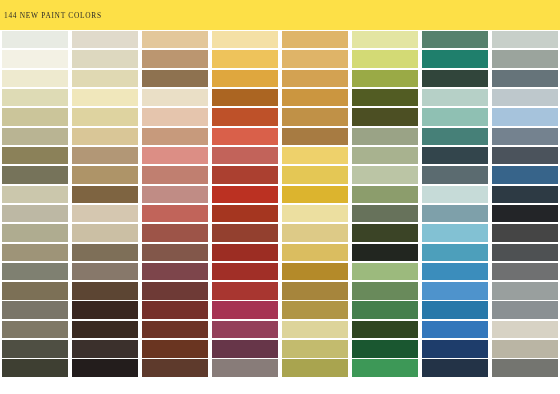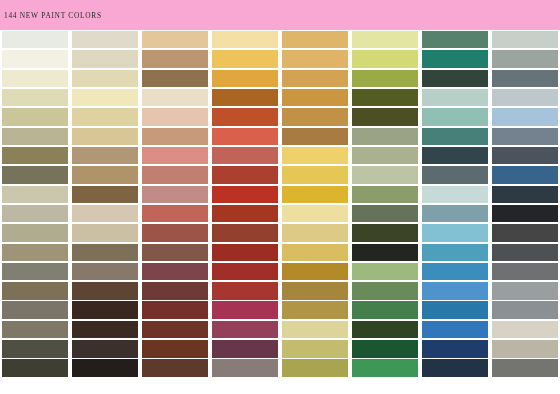--- a/index.html
+++ b/index.html
@@ -19,21 +19,21 @@
     width: 560px;
     height: 394px;
     background: #ffffff;
   }
   #header {
     position: absolute;
     left: 0;
     top: 0;
     width: 560px;
     height: 30px;
-    background: #f9a8d4;
+    background: #fde047;
   }
   #page-title {
     position: absolute;
     left: 4px;
     top: 11px;
     font-family: "Liberation Serif", serif;
     font-size: 7.4px;
     letter-spacing: 0.72px;
     color: #2b2b29;
     white-space: nowrap;

